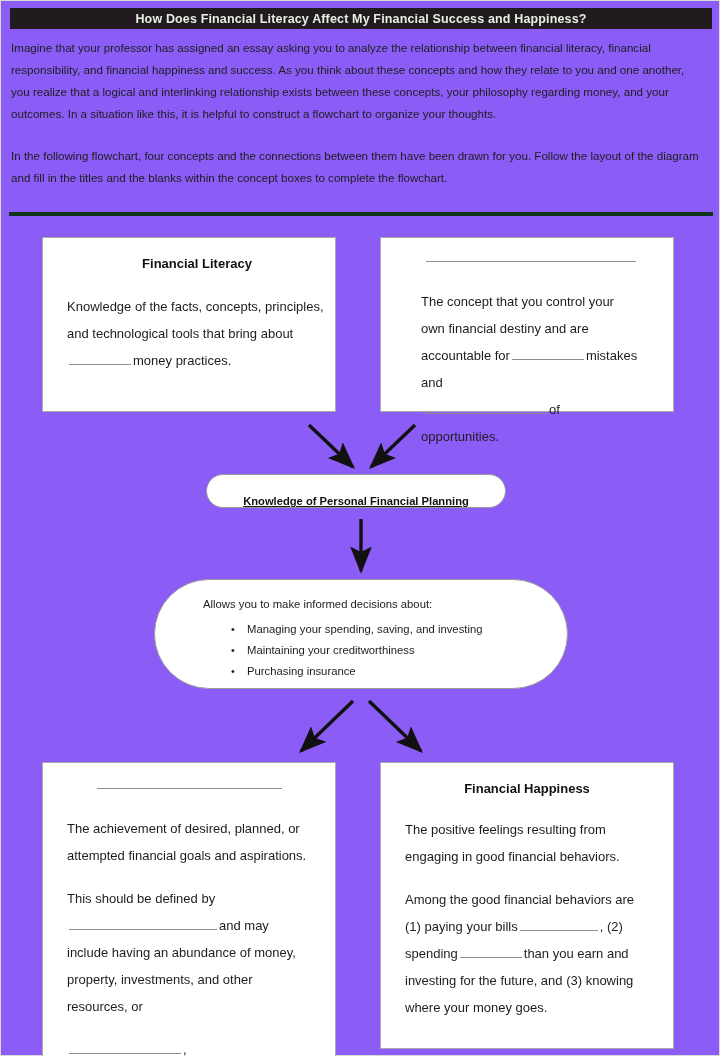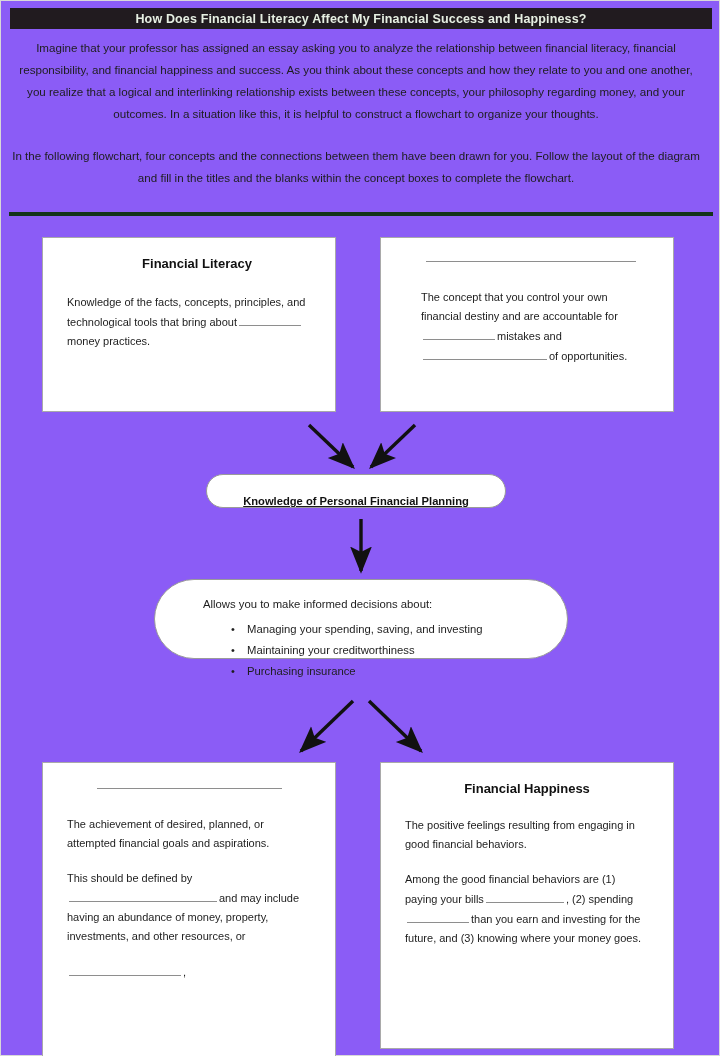--- a/index.html
+++ b/index.html
@@ -47,21 +47,20 @@
 
   
   .intro {
     position: absolute;
     left: 10px;
     top: 36px;
     width: 690px;
     font-size: 11.6px;
     line-height: 22px;
     color: #1d1d1d;
-    text-align: center;
   }
   .intro p { margin: 0 0 20px 0; }
   .intro p:last-child { margin-bottom: 0; }
 
   
   .green-rule {
     position: absolute;
     left: 8px;
     top: 211px;
     width: 704px;
@@ -77,22 +76,22 @@
     box-sizing: border-box;
   }
   .box-title {
     font-size: 13px;
     font-weight: bold;
     text-align: center;
     color: #111;
     margin: 0;
   }
   .box-body {
-    font-size: 11px;
-    line-height: 19px;
+    font-size: 13px;
+    line-height: 27px;
     color: #1d1d1d;
     margin: 0;
   }
   .box-body + .box-body { margin-top: 16px; }
 
   
   .blank {
     display: inline-block;
     border-bottom: 1px solid #8e8e8e;
     vertical-align: baseline;
@@ -147,21 +146,21 @@
   #node-knowledge .node-text {
     font-size: 11.2px;
     font-weight: bold;
     color: #111;
     white-space: nowrap;
   }
 
   
   #node-decisions {
     position: absolute;
-    left: 153px; top: 578px; width: 414px; height: 80px;
+    left: 153px; top: 578px; width: 414px; height: 110px;
     border: 1px solid #9a9a9a;
     border-radius: 56px;
     background: #fff;
     box-sizing: border-box;
     padding: 18px 0 0 48px;
   }
   #node-decisions .lead {
     font-size: 11.3px;
     color: #1d1d1d;
     margin: 0 0 9px 0;

